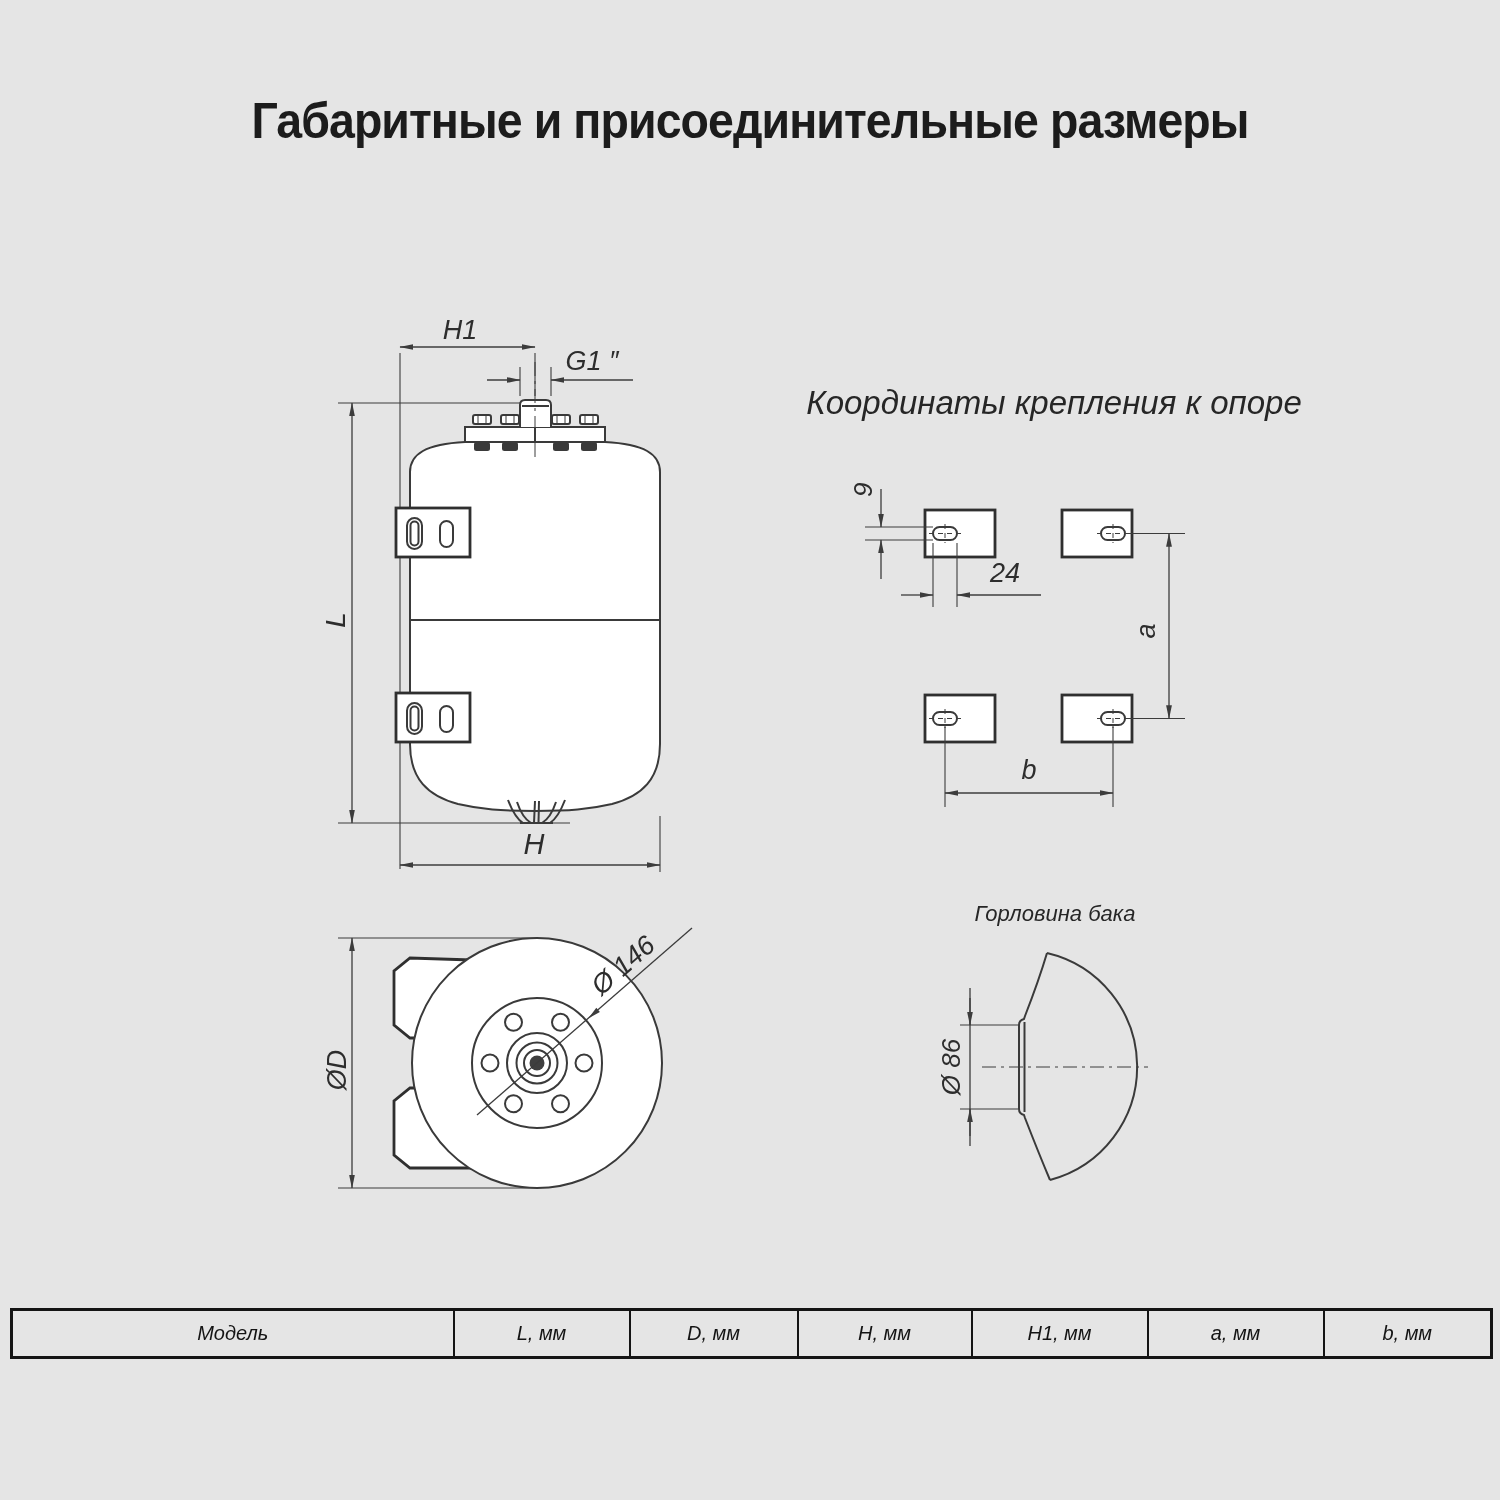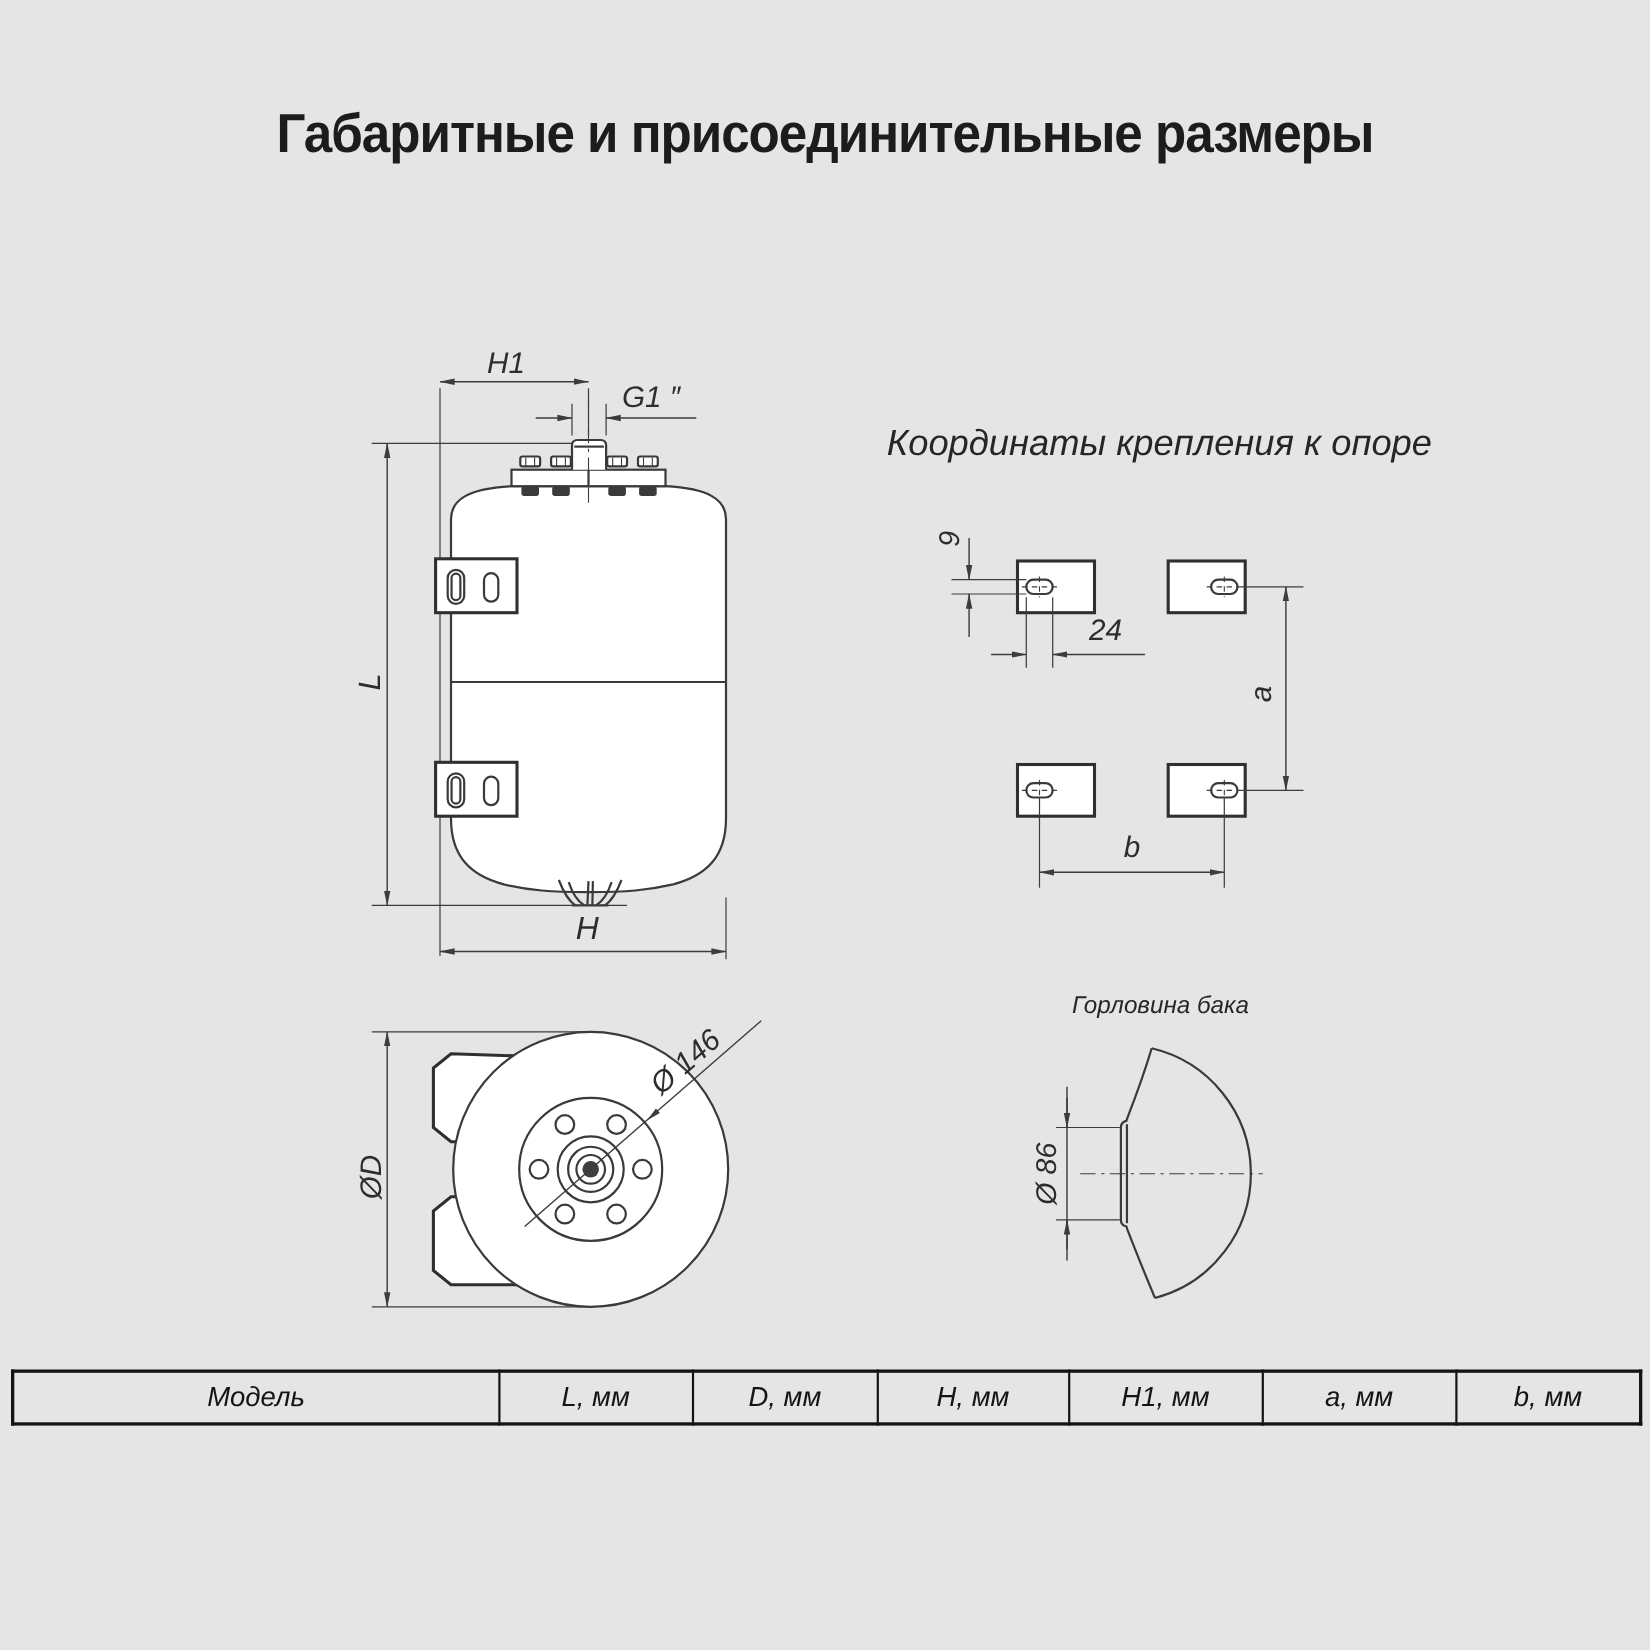--- a/index.html
+++ b/index.html
@@ -12,22 +12,22 @@
   .subhead.mount{left:763px;top:384px;width:510px;font-size:33px;margin-left:36px;}
   .subhead.neck{left:915px;top:901px;width:280px;font-size:22px;}
   svg{position:absolute;overflow:visible;}
   svg .ol{stroke:#3a3a3a;stroke-width:2;fill:none;}
   svg .olf{stroke:#3a3a3a;stroke-width:2;fill:#fff;}
   svg .th{stroke:#2f2f2f;stroke-width:2.8;fill:#fff;}
   svg .dim{stroke:#3c3c3c;stroke-width:1.3;fill:none;}
   svg .ext{stroke:#3c3c3c;stroke-width:1.1;fill:none;}
   svg .cl{stroke:#3c3c3c;stroke-width:1;fill:none;stroke-dasharray:14 5 3 5;}
   svg text{font-family:"Liberation Sans",sans-serif;font-style:italic;fill:#2d2d2d;}
-  table.dims{position:absolute;left:10px;top:1245px;width:1480px;border-collapse:collapse;
-             table-layout:fixed;font-style:italic;font-size:25px;color:#141414;}
+  table.dims{position:absolute;left:10px;top:1308px;width:1480px;border-collapse:collapse;
+             table-layout:fixed;font-style:italic;font-size:20px;color:#141414;}
   table.dims th,table.dims td{border:2.6px solid #141414;text-align:center;
              font-weight:400;padding:0;height:45px;white-space:nowrap;}
   table.dims tr{height:46px;}
   table.dims{border:3px solid #141414;}
 </style>
 </head>
 <body>
 
 <div class="page">
 

